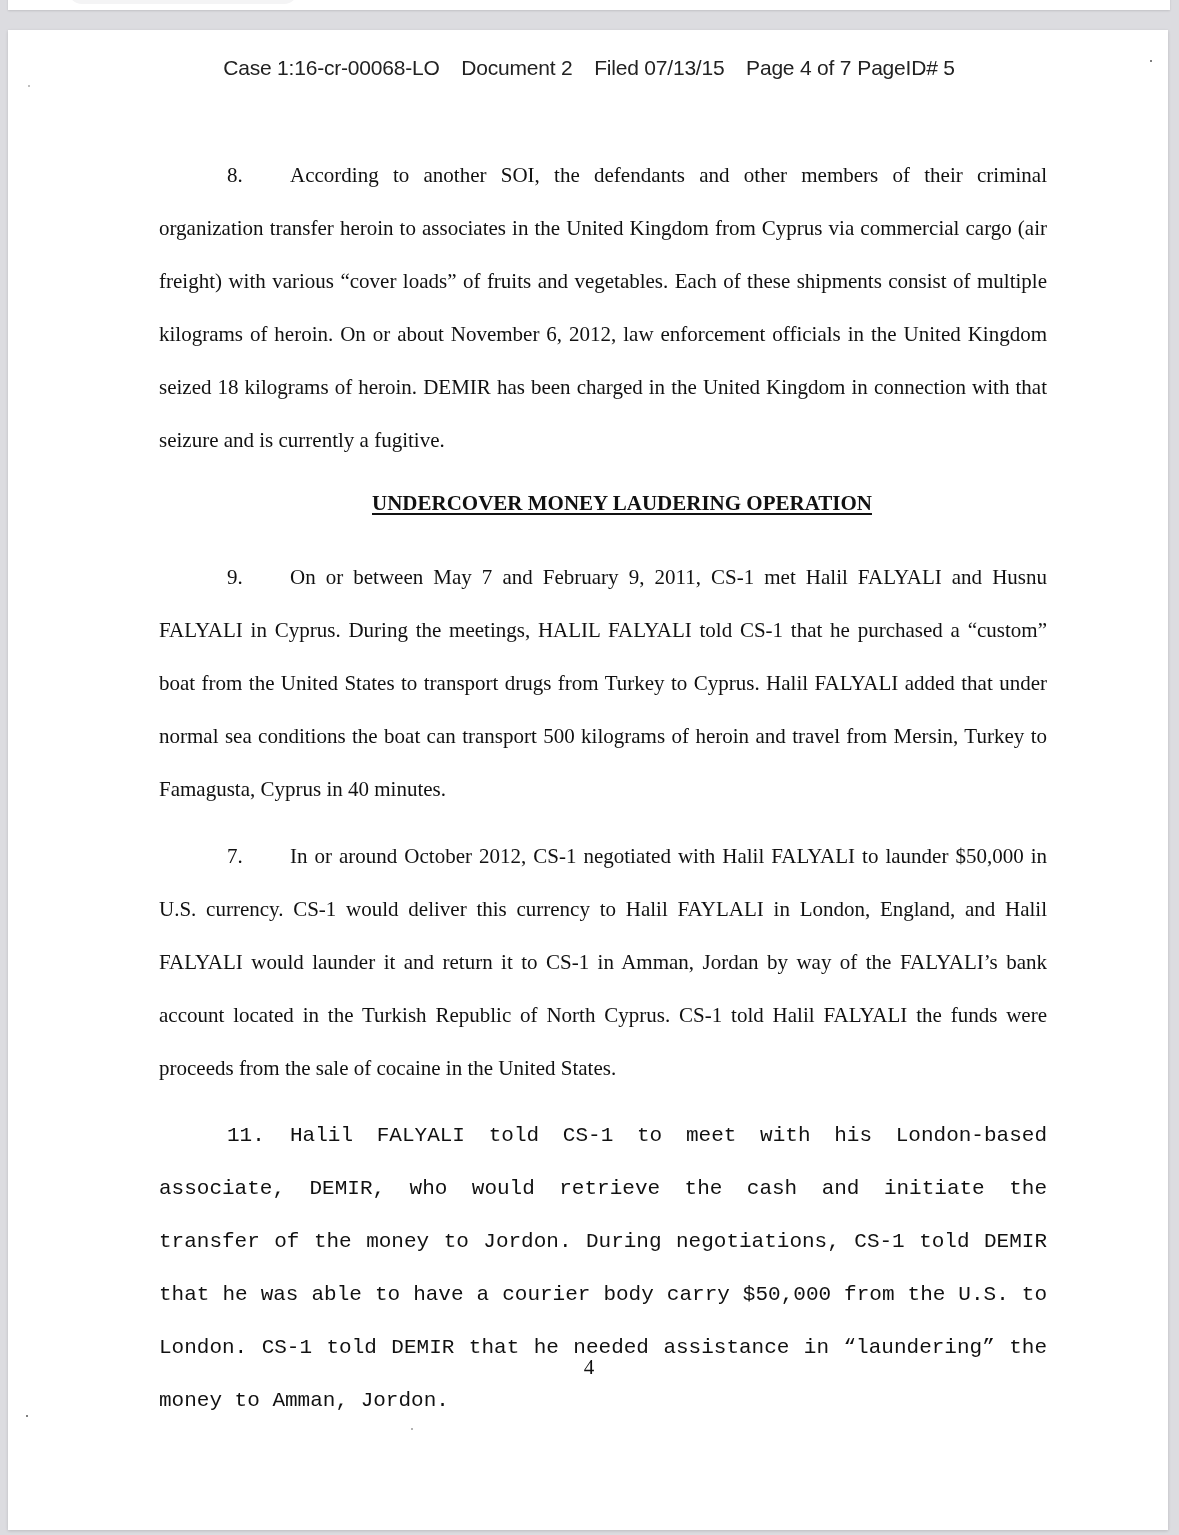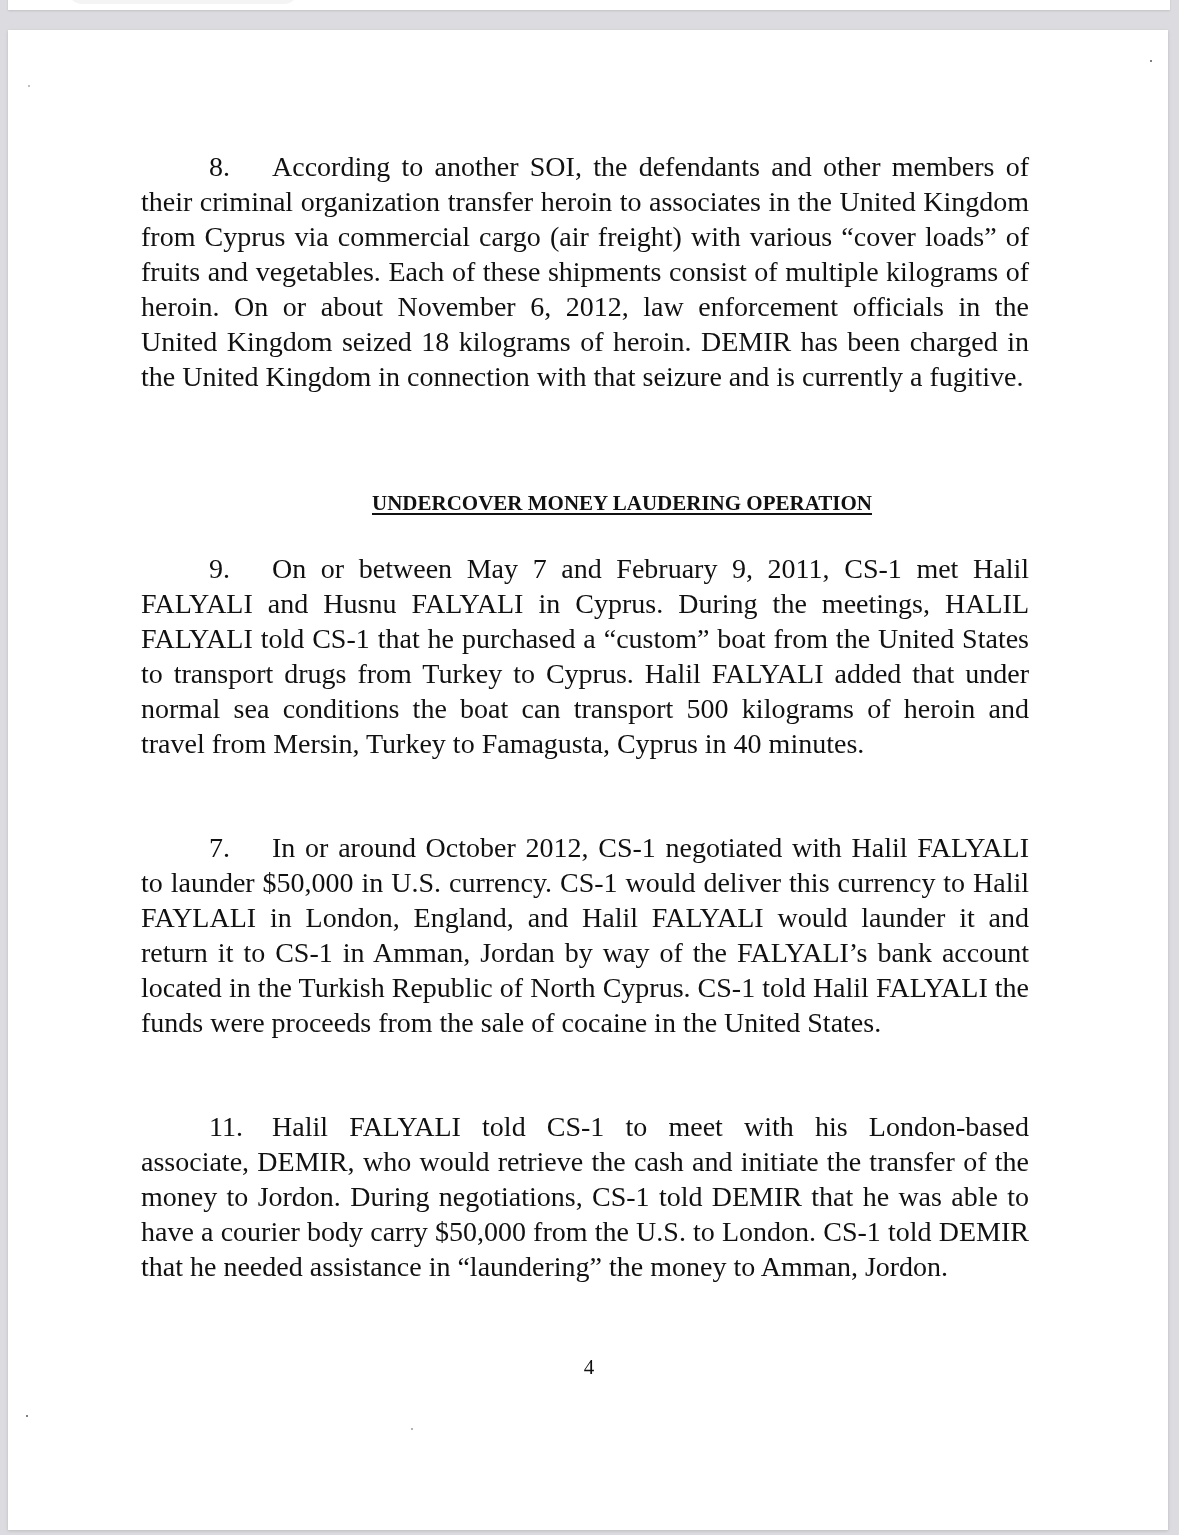--- a/index.html
+++ b/index.html
@@ -50,24 +50,24 @@
     text-align: center;
     font-family: "Liberation Sans", sans-serif;
     font-size: 21px;
     letter-spacing: -0.2px;
     color: #222;
     word-spacing: 0px;
   }
   .header span { margin: 0 8px; }
   .body-text {
     position: absolute;
-    left: 133px;
+    left: 151px;
     width: 888px;
-    font-size: 28px;
-    line-height: 35px;
+    font-size: 21px;
+    line-height: 53px;
     text-align: justify;
   }
   .para { margin: 0; }
   .para .num {
     display: inline-block;
     width: 63px;
     margin-left: 68px;
   }
   .heading {
     position: absolute;
@@ -97,20 +97,26 @@
 </style>
 </head>
 <body>
 
 <div class="prev-page">
   <div class="scroll-pill"></div>
 </div>
 
 <div class="page">
 
+  <div class="header">
+    <span>Case 1:16-cr-00068-LO</span>
+    <span>Document 2</span>
+    <span>Filed 07/13/15</span>
+    <span>Page 4 of 7</span><span style="margin-left:-2px">PageID# 5</span>
+  </div>
 
   <div class="body-text" style="top:119px;">
     <p class="para">
       <span class="num">8.</span><span>According to another SOI, the defendants and other members of their criminal</span>
       <span>organization transfer heroin to associates in the United Kingdom from Cyprus via commercial cargo (air freight) with various “cover loads” of fruits and vegetables.  Each of these shipments consist of multiple kilograms of heroin.  On or about November 6, 2012, law enforcement officials in the United Kingdom seized 18 kilograms of heroin.  DEMIR has been charged in the United Kingdom in connection with that seizure and is currently a fugitive.</span>
     </p>
   </div>
 
   <div class="heading" style="top:461px;">UNDERCOVER MONEY LAUDERING OPERATION</div>
 
@@ -121,21 +127,21 @@
     </p>
   </div>
 
   <div class="body-text" style="top:800px;">
     <p class="para">
       <span class="num">7.</span><span>In or around October 2012, CS-1 negotiated with Halil FALYALI to launder $50,000</span>
       <span>in U.S. currency.  CS-1 would deliver this currency to Halil FAYLALI in London, England, and Halil FALYALI would launder it and return it to CS-1 in Amman, Jordan by way of the FALYALI’s bank account located in the Turkish Republic of North Cyprus.  CS-1 told Halil FALYALI the funds were proceeds from the sale of cocaine in the United States.</span>
     </p>
   </div>
 
-  <div class="body-text" style="top:1079px;">
+  <div class="body-text" style="top:1079px;font-family:Liberation Mono, monospace;">
     <p class="para">
       <span class="num">11.</span><span>Halil FALYALI told CS-1 to meet with his London-based associate, DEMIR,</span>
       <span>who would retrieve the cash and initiate the transfer of the money to Jordon.  During negotiations, CS-1 told DEMIR that he was able to have a courier body carry $50,000 from the U.S. to London.  CS-1 told DEMIR that he needed assistance in “laundering” the money to Amman, Jordon.</span>
     </p>
   </div>
 
   <div class="page-number" style="top:1325px;">4</div>
 
   <div class="speck" style="left:1142px;top:30px;"></div>
   <div class="speck" style="left:20px;top:55px;opacity:.5"></div>

